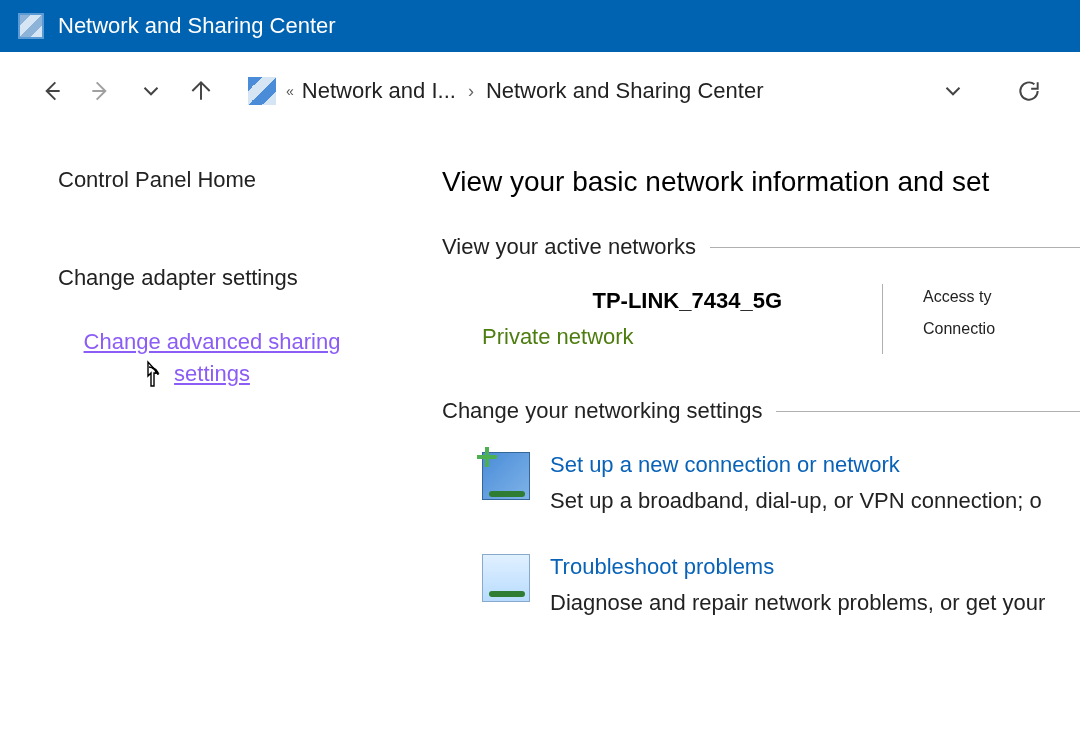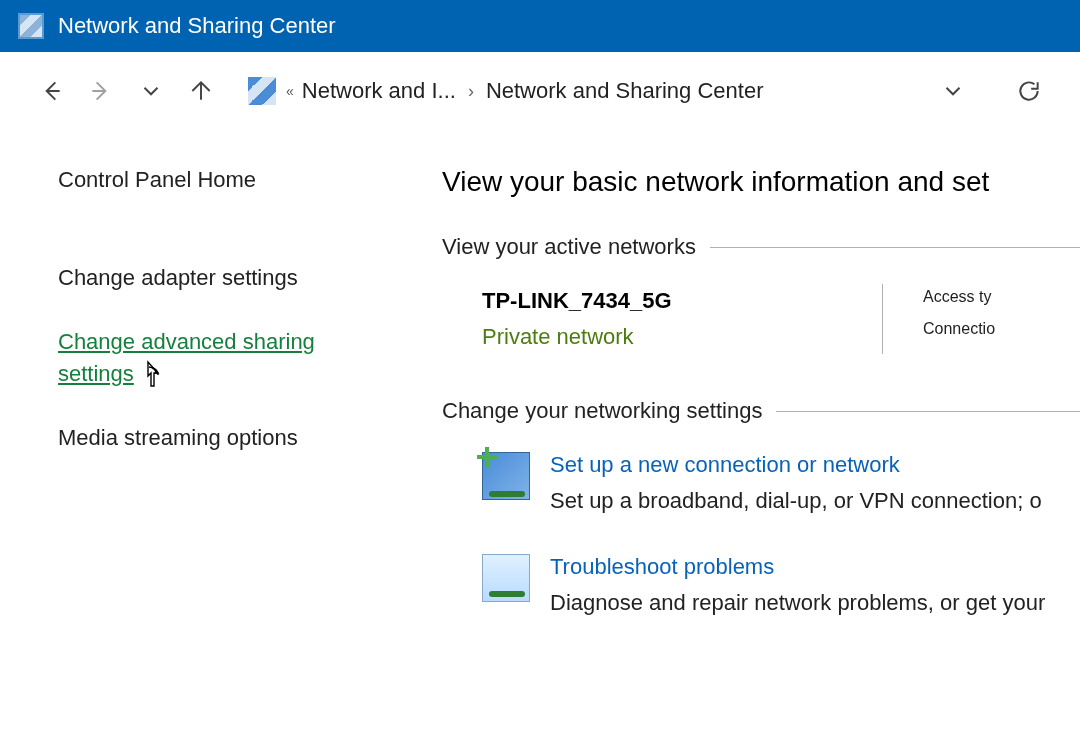--- a/index.html
+++ b/index.html
@@ -100,22 +100,23 @@
       flex-direction: column;
       gap: 32px;
     }
     .sidebar-item {
       font-size: 22px;
       color: #222;
       cursor: pointer;
       line-height: 1.45;
     }
     .sidebar-item.link-active {
-      color: #15803d;
+      color: #8b5cf6;
       text-decoration: underline;
+      text-align: center;
     }
     .main {
       flex: 1;
       padding: 36px 0 0 42px;
       position: relative;
       overflow: hidden;
     }
     .main-heading {
       color: #000000;
       font-size: 28px;
@@ -142,20 +143,21 @@
       padding-left: 40px;
     }
     .net-left {
       flex: 0 0 auto;
       min-width: 300px;
     }
     .net-name {
       font-size: 22px;
       font-weight: 700;
       margin-bottom: 10px;
+      text-align: right;
     }
     .net-type {
       font-size: 22px;
       color: #4d7c0f;
     }
     .vsep {
       width: 1px;
       background: #b0b0b0;
       margin: -4px 40px -4px 100px;
     }
@@ -293,21 +295,20 @@
     </div>
   </div>
 </div>
 
 <div class="body-area">
   <div class="sidebar">
     <div class="sidebar-item">Control Panel Home</div>
     <div style="height: 2px;"></div>
     <div class="sidebar-item">Change adapter settings</div>
     <div class="sidebar-item link-active">Change advanced sharing settings</div>
-    <div class="sidebar-item">Media streaming options</div>
   </div>
 
   <div class="main">
     <div class="main-heading">View your basic network information and set</div>
 
     <div class="section-hdr">
       <span>View your active networks</span>
       <span class="rule"></span>
     </div>
 

